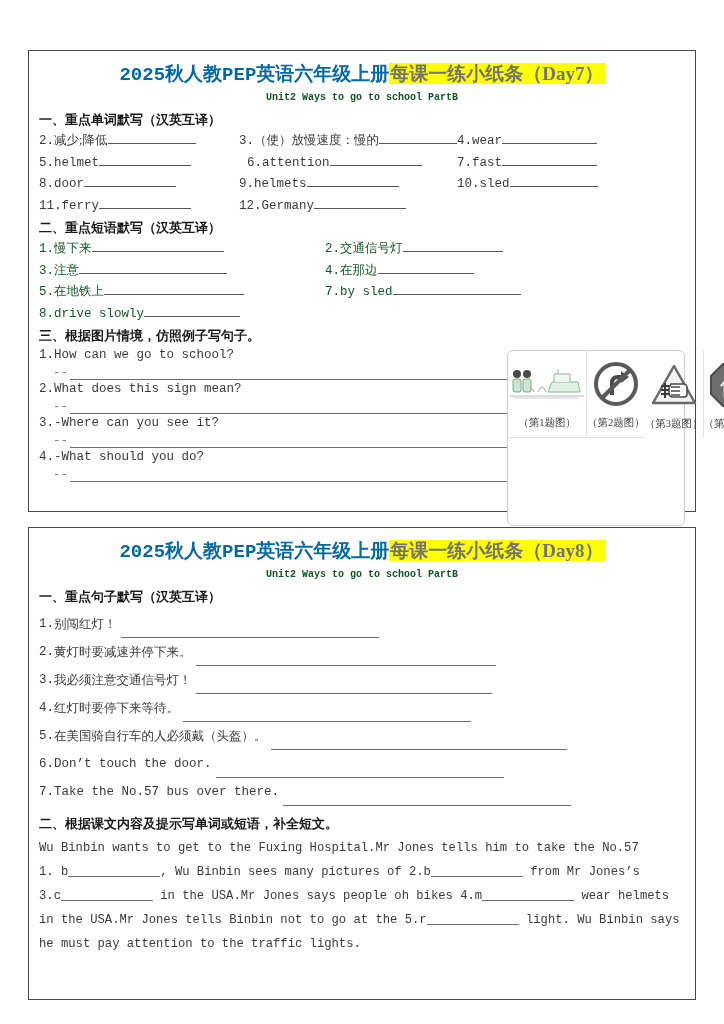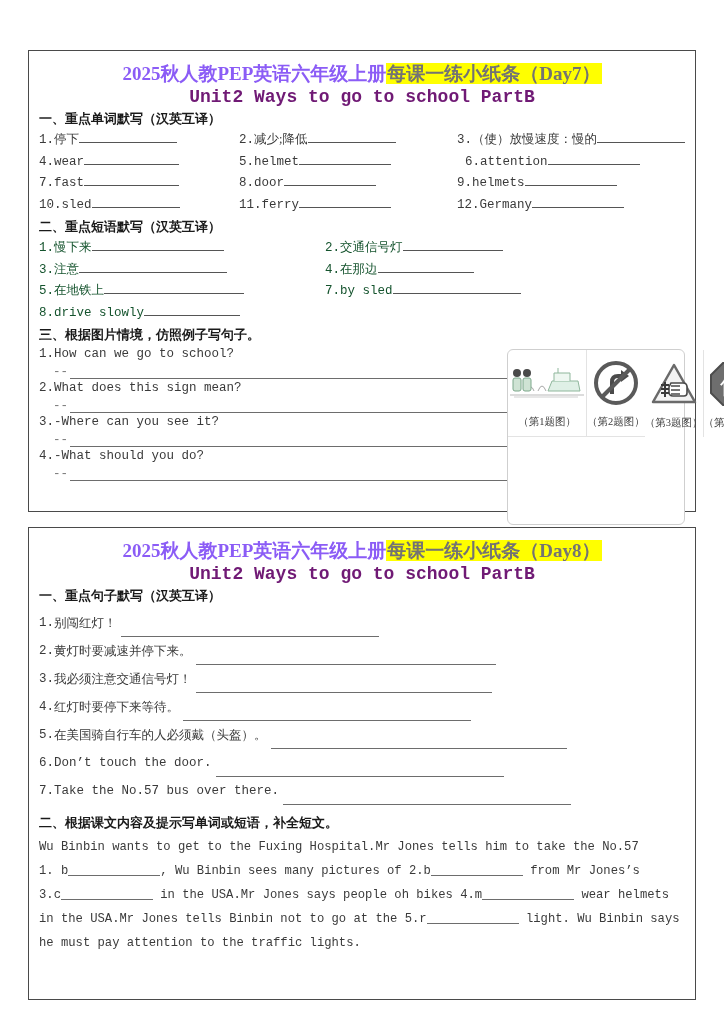--- a/index.html
+++ b/index.html
@@ -40,34 +40,34 @@
   
   .title-line {
     text-align: center;
     font-size: 19px;
     font-weight: bold;
     line-height: 26px;
     white-space: nowrap;
     margin-top: 4px;
   }
   .title-purple {
-    color: #8b5cf6;
-    font-family: Liberation Serif, serif;
+    color: #0369a1;
+    font-family: Liberation Mono, monospace;
     letter-spacing: 0px;
     margin-top: 12px;
   }
   .title-hl {
     color: #737373;
     background: #ffff00;
     padding: 0 1px;
   }
   .subtitle {
     text-align: center;
-    color: #701a75;
-    font-size: 18px;
+    color: #14532d;
+    font-size: 10px;
     font-weight: bold;
     font-family: "Liberation Mono", "DejaVu Sans Mono", monospace;
     line-height: 20px;
     margin-bottom: 2px;
     white-space: nowrap;
   }
 
   
   .sec-head {
     font-size: 13px;
@@ -229,21 +229,20 @@
   <div class="sheet sheet-day7">
 
     <div class="title-line">
       <span class="title-purple">2025秋人教PEP英语六年级上册</span><span class="title-hl">每课一练小纸条（Day7）</span>
     </div>
     <div class="subtitle">Unit2 Ways to go to school PartB</div>
 
     <div class="sec-head">一、重点单词默写（汉英互译）</div>
 
     <div class="word-grid">
-      <div class="word-cell"><span class="mono">1.</span><span class="serif">停下</span><span class="blank" style="width:98px"></span></div>
       <div class="word-cell"><span class="mono">2.</span><span class="serif">减少;降低</span><span class="blank" style="width:88px"></span></div>
       <div class="word-cell"><span class="mono">3.</span><span class="serif">（使）放慢速度：慢的</span><span class="blank" style="width:98px"></span></div>
 
       <div class="word-cell"><span class="mono">4.</span><span class="mono">wear</span><span class="blank" style="width:95px"></span></div>
       <div class="word-cell"><span class="mono">5.</span><span class="mono">helmet</span><span class="blank" style="width:92px"></span></div>
       <div class="word-cell" style="padding-left:8px"><span class="mono">6.</span><span class="mono">attention</span><span class="blank" style="width:92px"></span></div>
 
       <div class="word-cell"><span class="mono">7.</span><span class="mono">fast</span><span class="blank" style="width:95px"></span></div>
       <div class="word-cell"><span class="mono">8.</span><span class="mono">door</span><span class="blank" style="width:92px"></span></div>
       <div class="word-cell"><span class="mono">9.</span><span class="mono">helmets</span><span class="blank" style="width:92px"></span></div>

